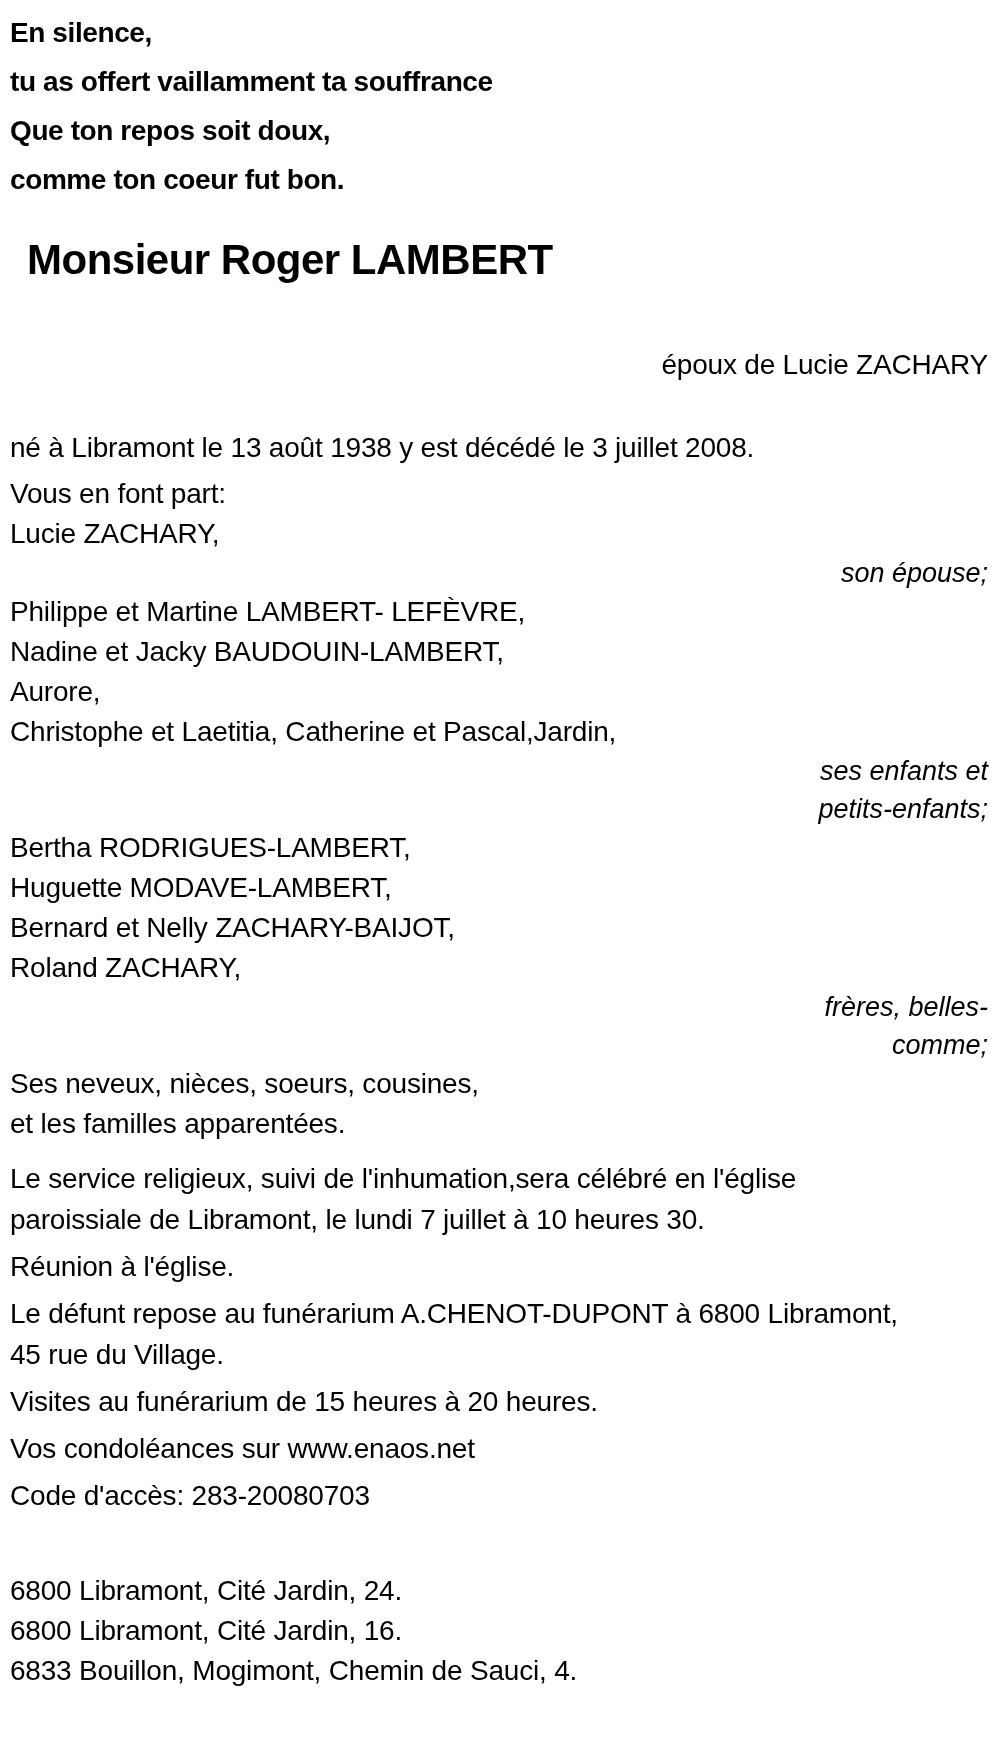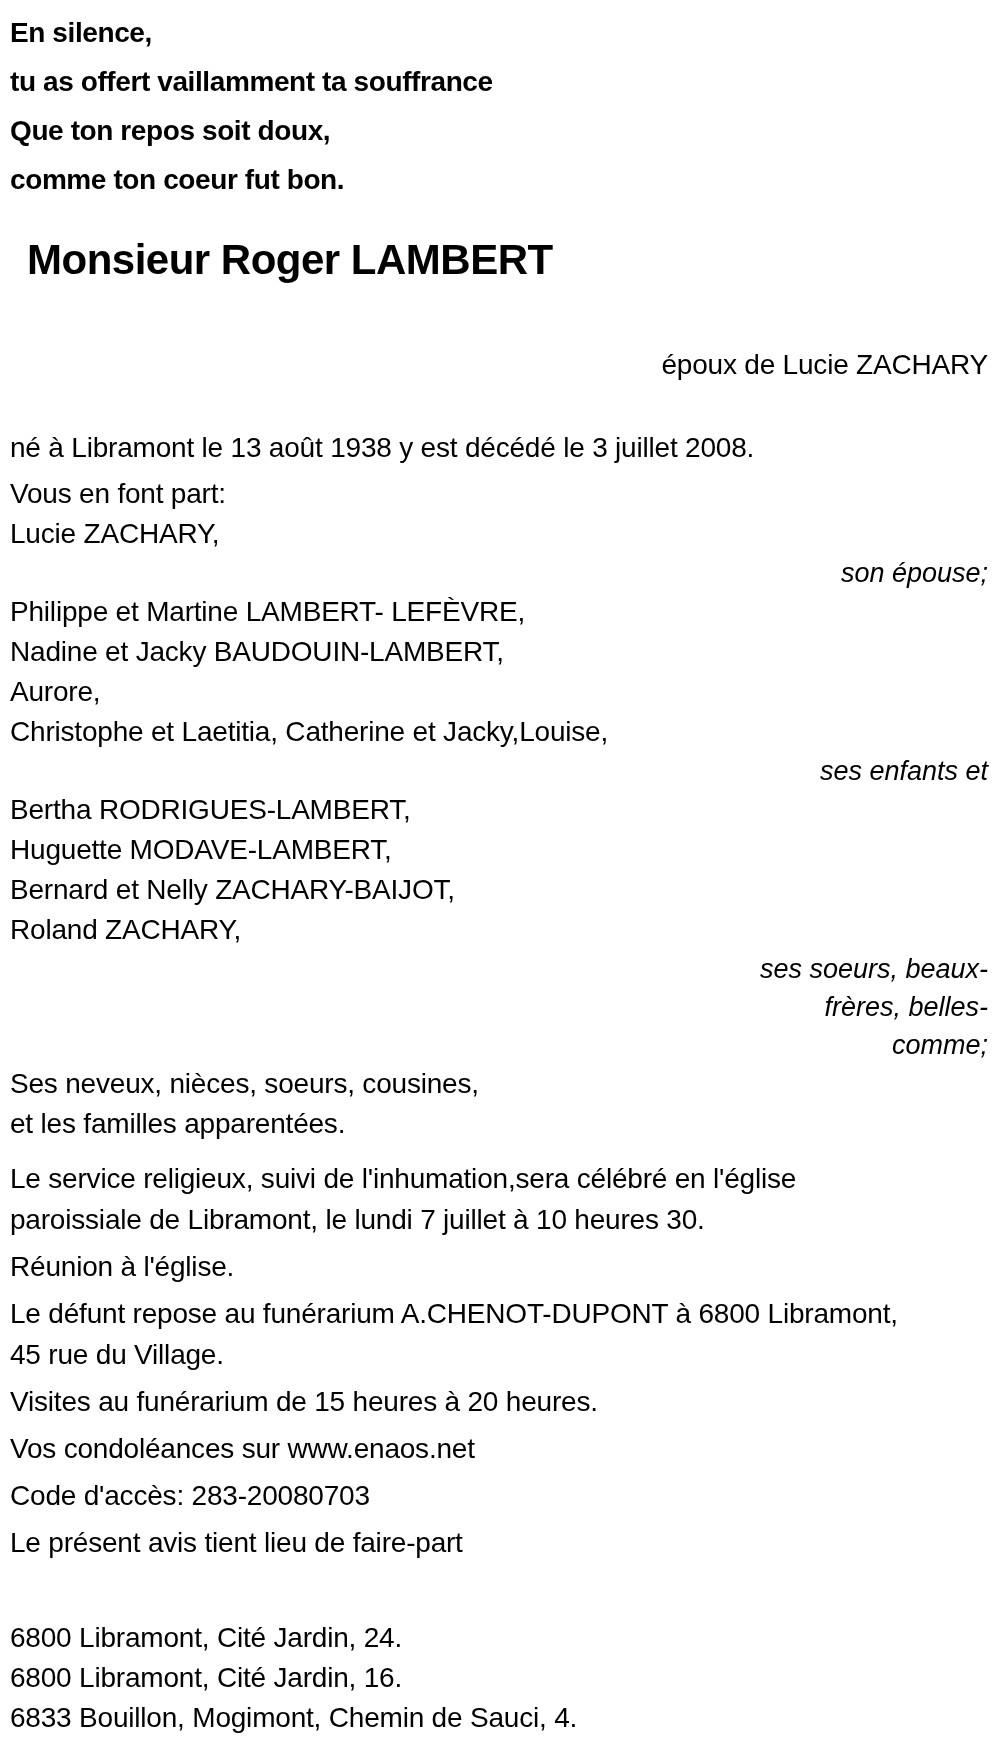--- a/index.html
+++ b/index.html
@@ -101,33 +101,33 @@
     <div class="name-line">Lucie ZACHARY,</div>
     <div class="relation-block">
       <div class="relation-line">son épouse;</div>
     </div>
   </section>
 
   <section class="family-group">
     <div class="name-line">Philippe et Martine LAMBERT- LEFÈVRE,</div>
     <div class="name-line">Nadine et Jacky BAUDOUIN-LAMBERT,</div>
     <div class="name-line">Aurore,</div>
-    <div class="name-line">Christophe et Laetitia, Catherine et Jacky,Louise,</div>
+    <div class="name-line">Christophe et Laetitia, Catherine et Pascal,Jardin,</div>
     <div class="relation-block">
       <div class="relation-line">ses enfants et</div>
+      <div class="relation-line">petits-enfants;</div>
     </div>
   </section>
 
   <section class="family-group">
     <div class="name-line">Bertha RODRIGUES-LAMBERT,</div>
     <div class="name-line">Huguette MODAVE-LAMBERT,</div>
     <div class="name-line">Bernard et Nelly ZACHARY-BAIJOT,</div>
     <div class="name-line">Roland ZACHARY,</div>
     <div class="relation-block">
-      <div class="relation-line">ses soeurs, beaux-</div>
       <div class="relation-line">frères, belles-</div>
       <div class="relation-line">comme;</div>
     </div>
   </section>
 
   <section class="family-group">
     <div class="name-line">Ses neveux, nièces, soeurs, cousines,</div>
     <div class="name-line">et les familles apparentées.</div>
   </section>
 
@@ -145,23 +145,20 @@
     </div>
     <div class="para">
       <div class="detail-line">Visites au funérarium de 15 heures à 20 heures.</div>
     </div>
     <div class="para">
       <div class="detail-line">Vos condoléances sur www.enaos.net</div>
     </div>
     <div class="para">
       <div class="detail-line">Code d'accès: 283-20080703</div>
     </div>
-    <div class="para">
-      <div class="detail-line">Le présent avis tient lieu de faire-part</div>
-    </div>
   </section>
 
   <section class="addresses">
     <div class="address-line">6800 Libramont, Cité Jardin, 24.</div>
     <div class="address-line">6800 Libramont, Cité Jardin, 16.</div>
     <div class="address-line">6833 Bouillon, Mogimont, Chemin de Sauci, 4.</div>
   </section>
 
 </main>
 

